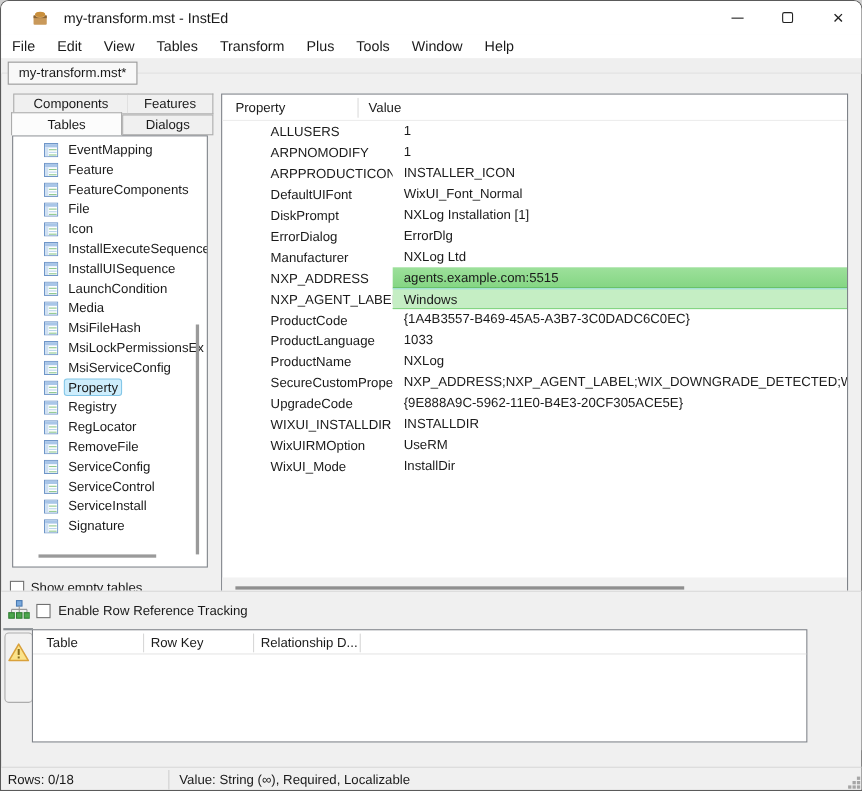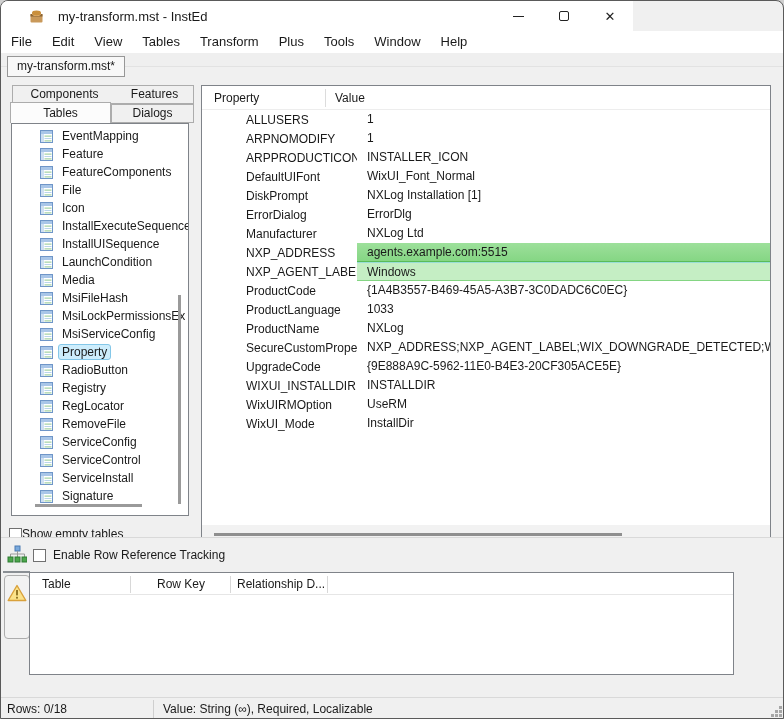--- a/index.html
+++ b/index.html
@@ -3,21 +3,21 @@
 <meta charset="utf-8">
 <style>
   * { margin:0; padding:0; box-sizing:border-box; }
   html,body { background:#cfcfcf; font-family:"Liberation Sans", sans-serif; }
   .win {
     position:relative; width:784px; height:719px; background:#f0f0f0;
     border:1px solid #5a5a5a; border-radius:8px 8px 0 0; overflow:hidden;
     font-size:12px; color:#1a1a1a;
   }
   
-  .titlebar { position:absolute; left:0; top:0; width:632px; height:30px; background:#ffffff; }
+  .titlebar { position:absolute; left:0; top:0; width:784px; height:30px; background:#ffffff; }
   .appicon { position:absolute; left:27px; top:7px; }
   .apptitle { position:absolute; left:57px; top:8px; font-size:13px; color:#191919; white-space:nowrap; }
   .winbtn { position:absolute; top:0; width:46px; height:30px; display:flex; align-items:center; justify-content:center; }
   .wb-min { right:92px; } .wb-max { right:46px; } .wb-close { right:0; }
   .glyph-min { width:11px; height:1px; background:#222; }
   .glyph-max { width:10px; height:10px; border:1px solid #222; border-radius:2px; }
   .glyph-close { font-size:13px; color:#222; line-height:1; }
   
   .menubar { position:absolute; left:0; top:30px; width:784px; height:22px; background:#ffffff; padding-left:0; display:flex; }
   .menu-item { padding:3px 10px 0 10px; font-size:13px; height:22px; }
@@ -39,21 +39,21 @@
   .listbox { position:absolute; left:10px; top:122px; width:178px; height:393px;
              background:#fff; border:1px solid #7f8389; overflow:hidden; padding-top:3px; }
   .titem { height:18px; display:flex; align-items:center; padding-left:28px; white-space:nowrap; }
   .ticon { flex:0 0 13px; margin-right:5px; }
   .tlabel { font-size:12px; padding:0 3px; border:1px solid transparent; border-radius:3px; }
   .tlabel.selected { background:#cdedfc; border-color:#84c7e8; }
   .vthumb { position:absolute; left:166px; top:171px; width:3px; height:209px; background:#9a9a9a; }
   .hthumb { position:absolute; left:23px; top:380px; width:107px; height:3px; background:#9a9a9a; }
   
   .cb { display:inline-block; width:13px; height:13px; background:#fff; border:1px solid #707070; }
-  .show-empty { position:absolute; left:8px; top:526px; display:flex; align-items:center; }
+  .show-empty { position:absolute; left:8px; top:526px; display:flex; align-items:center; gap:6px; }
   
   .grid { position:absolute; left:200px; top:84px; width:570px; height:459px;
           background:#fff; border:1px solid #7f8389; overflow:hidden; }
   .ghead { position:relative; height:24px; display:flex; align-items:center; border-bottom:1px solid #ededed; }
   .ghead .h1 { width:123px; padding-left:12px; }
   .ghead .h2 { padding-left:10px; }
   .gdiv { position:absolute; left:123px; top:3px; width:1px; height:18px; background:#dcdcdc; }
   .grow { height:19px; display:flex; align-items:center;margin-left:32px; }
   .gc-prop { flex:0 0 123px; padding-left:12px; white-space:nowrap; overflow:hidden; }
   .gc-val  { flex:1 1 auto; padding-left:10px; white-space:nowrap; overflow:hidden; height:19px; line-height:19px; }
@@ -64,21 +64,21 @@
   
   .bpanel { position:absolute; left:0; top:536px; width:784px; height:145px; background:#f0f0f0; border-top:1px solid #d9d9d9; }
   .orgicon { position:absolute; left:6px; top:7px; }
   .track-row { position:absolute; left:32px; top:10px; display:flex; align-items:center; gap:7px; }
   .wtab-line { position:absolute; left:2px; top:33px; width:27px; height:2px; background:#8a8f94; }
   .wtab { position:absolute; left:3px; top:37px; width:26px; height:64px; background:#f2f2f2;
           border:1px solid #adadad; border-radius:4px; display:flex; justify-content:center; padding-top:8px; }
   .reftable { position:absolute; left:28px; top:34px; width:705px; height:103px; background:#fff; border:1px solid #7f8389; }
   .rhead { position:relative; height:22px; display:flex; align-items:center; border-bottom:1px solid #e6e6e6; }
   .rh { white-space:nowrap; overflow:hidden; }
-  .rh1 { position:absolute; left:12px; } .rh2 { position:absolute; left:107px;margin-left:20px; } .rh3 { position:absolute; left:207px; }
+  .rh1 { position:absolute; left:12px; } .rh2 { position:absolute; left:107px; } .rh3 { position:absolute; left:207px; }
   .rdiv { position:absolute; top:3px; width:1px; height:17px; background:#d8d8d8; }
   .rd1 { left:100px; } .rd2 { left:200px; } .rd3 { left:297px; }
   
   .statusbar { position:absolute; left:0; top:696px; width:784px; height:23px; background:#f0f0f0; border-top:1px solid #d9d9d9; }
   .sb-rows { position:absolute; left:6px; top:4px; }
   .sb-div { position:absolute; left:152px; top:2px; width:1px; height:18px; background:#cfcfcf; }
   .sb-val { position:absolute; left:162px; top:4px; }
   .grip { position:absolute; right:2px; bottom:2px; }
 </style>
 </head>
@@ -279,31 +279,20 @@
             <rect x="0.5" y="0.5" width="12" height="12" fill="#ffffff" stroke="#6f96c8"></rect>
             <rect x="1" y="1" width="11" height="3" fill="#a9c6e8"></rect>
             <rect x="1" y="4" width="3" height="8" fill="#cfe0f2"></rect>
             <rect x="4.5" y="5.6" width="7" height="1" fill="#8fc98f"></rect>
             <rect x="4.5" y="8" width="7" height="1" fill="#b9d4ec"></rect>
             <rect x="4.5" y="10.4" width="7" height="1" fill="#8fc98f"></rect>
           </svg>
           <span class="tlabel selected">Property</span>
         </div>
 
-        <div class="titem">
-          <svg class="ticon" width="13" height="13" viewBox="0 0 13 13">
-            <rect x="0.5" y="0.5" width="12" height="12" fill="#ffffff" stroke="#6f96c8"></rect>
-            <rect x="1" y="1" width="11" height="3" fill="#a9c6e8"></rect>
-            <rect x="1" y="4" width="3" height="8" fill="#cfe0f2"></rect>
-            <rect x="4.5" y="5.6" width="7" height="1" fill="#8fc98f"></rect>
-            <rect x="4.5" y="8" width="7" height="1" fill="#b9d4ec"></rect>
-            <rect x="4.5" y="10.4" width="7" height="1" fill="#8fc98f"></rect>
-          </svg>
-          <span class="tlabel">RadioButton</span>
-        </div>
 
         <div class="titem">
           <svg class="ticon" width="13" height="13" viewBox="0 0 13 13">
             <rect x="0.5" y="0.5" width="12" height="12" fill="#ffffff" stroke="#6f96c8"></rect>
             <rect x="1" y="1" width="11" height="3" fill="#a9c6e8"></rect>
             <rect x="1" y="4" width="3" height="8" fill="#cfe0f2"></rect>
             <rect x="4.5" y="5.6" width="7" height="1" fill="#8fc98f"></rect>
             <rect x="4.5" y="8" width="7" height="1" fill="#b9d4ec"></rect>
             <rect x="4.5" y="10.4" width="7" height="1" fill="#8fc98f"></rect>
           </svg>

